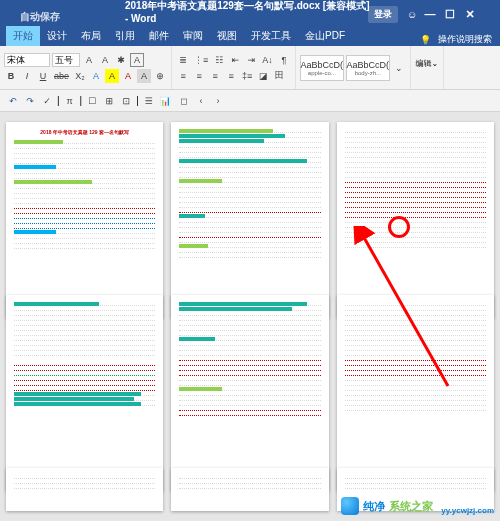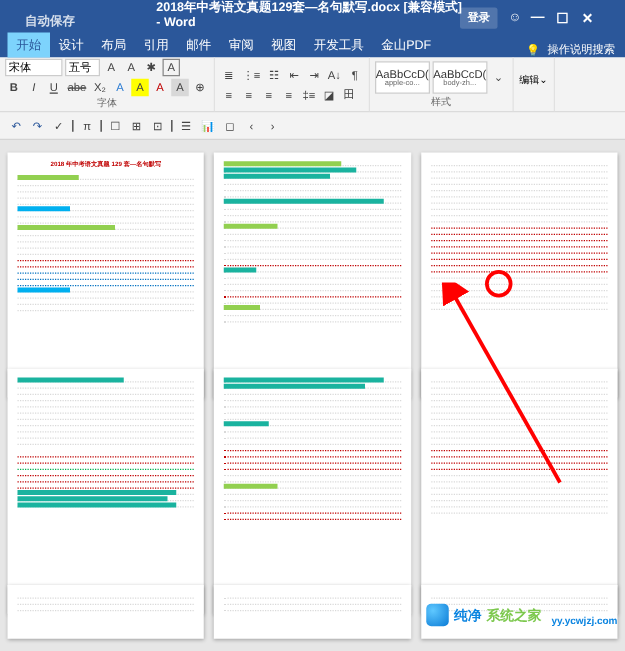--- a/index.html
+++ b/index.html
@@ -42,21 +42,21 @@
     .page .title-line { text-align: center; font-weight: bold; margin-bottom: 4px; }
     .page .title-line.red { color: #c00000; font-size: 5px; }
     .txt-line { height: 4px; margin: 1px 0; border-bottom: 1px dotted rgba(0,0,0,.15); }
     .hl-green { background: #92d050; display: inline-block; height: 4px; }
     .hl-cyan { background: #00b0f0; display: inline-block; height: 4px; }
     .hl-teal { background: #1ab39f; display: inline-block; height: 4px; }
     
     .arrow-anno { position: absolute; pointer-events: none; z-index: 50; }
     .circle-anno { position: absolute; width: 22px; height: 22px; border: 3px solid #ff0000; border-radius: 50%; top: 104px; right: 90px; z-index: 50; pointer-events: none; }
     
-    .watermark { position: absolute; bottom: 20px; right: 6px; display: flex; align-items: center; gap: 4px; font-size: 11px; font-weight: bold; z-index: 60; padding-left: 10px; }
+    .watermark { position: absolute; bottom: 6px; right: 6px; display: flex; align-items: center; gap: 4px; font-size: 11px; font-weight: bold; z-index: 60; padding-left: 10px; }
     .wm-logo { width: 18px; height: 18px; border-radius: 4px; background: radial-gradient(circle at 30% 30%, #5fc8ff, #0a7bd6); }
     .wm-text1 { color: #0b84e0; }
     .wm-text2 { color: #7cc84d; }
     .wm-url { font-size: 8px; color: #0b84e0; margin-left: 4px; align-self: flex-end; }
   </style>
 </head>
 <body>
 
 <div class="titlebar">
   <span class="autosave">自动保存</span>
@@ -106,21 +106,20 @@
           <span class="rb-btn" style="text-decoration:line-through;">abe</span>
           <span class="rb-btn">X₂</span>
           <span class="rb-btn" style="color:#2b7cd3;">A</span>
           <span class="rb-btn" style="background:#ffff00;">A</span>
           <span class="rb-btn" style="color:#c00000;">A</span>
           <span class="rb-btn" style="background:#d8d8d8;">A</span>
           <span class="rb-btn">⊕</span>
         </div>
       </div>
     </div>
-    <div class="ribbon-group-label">字体</div>
   </div>
 
   <div class="ribbon-group">
     <div class="ribbon-group-content">
       <div class="font-rows">
         <div class="font-row">
           <span class="rb-btn">≣</span>
           <span class="rb-btn">⋮≡</span>
           <span class="rb-btn">☷</span>
           <span class="rb-btn">⇤</span>
@@ -146,21 +145,20 @@
       <div class="style-box">
         <span class="style-sample">AaBbCcD(</span>
         <span class="style-name">apple-co...</span>
       </div>
       <div class="style-box">
         <span class="style-sample">AaBbCcD(</span>
         <span class="style-name">body-zh...</span>
       </div>
       <span class="rb-btn" style="height:26px;">⌄</span>
     </div>
-    <div class="ribbon-group-label">样式</div>
   </div>
 
   <div class="ribbon-group">
     <div class="ribbon-group-content">
       <div class="edit-btn">
         <span>编辑</span>
         <span>⌄</span>
       </div>
     </div>
     <div class="ribbon-group-label">&nbsp;</div>

